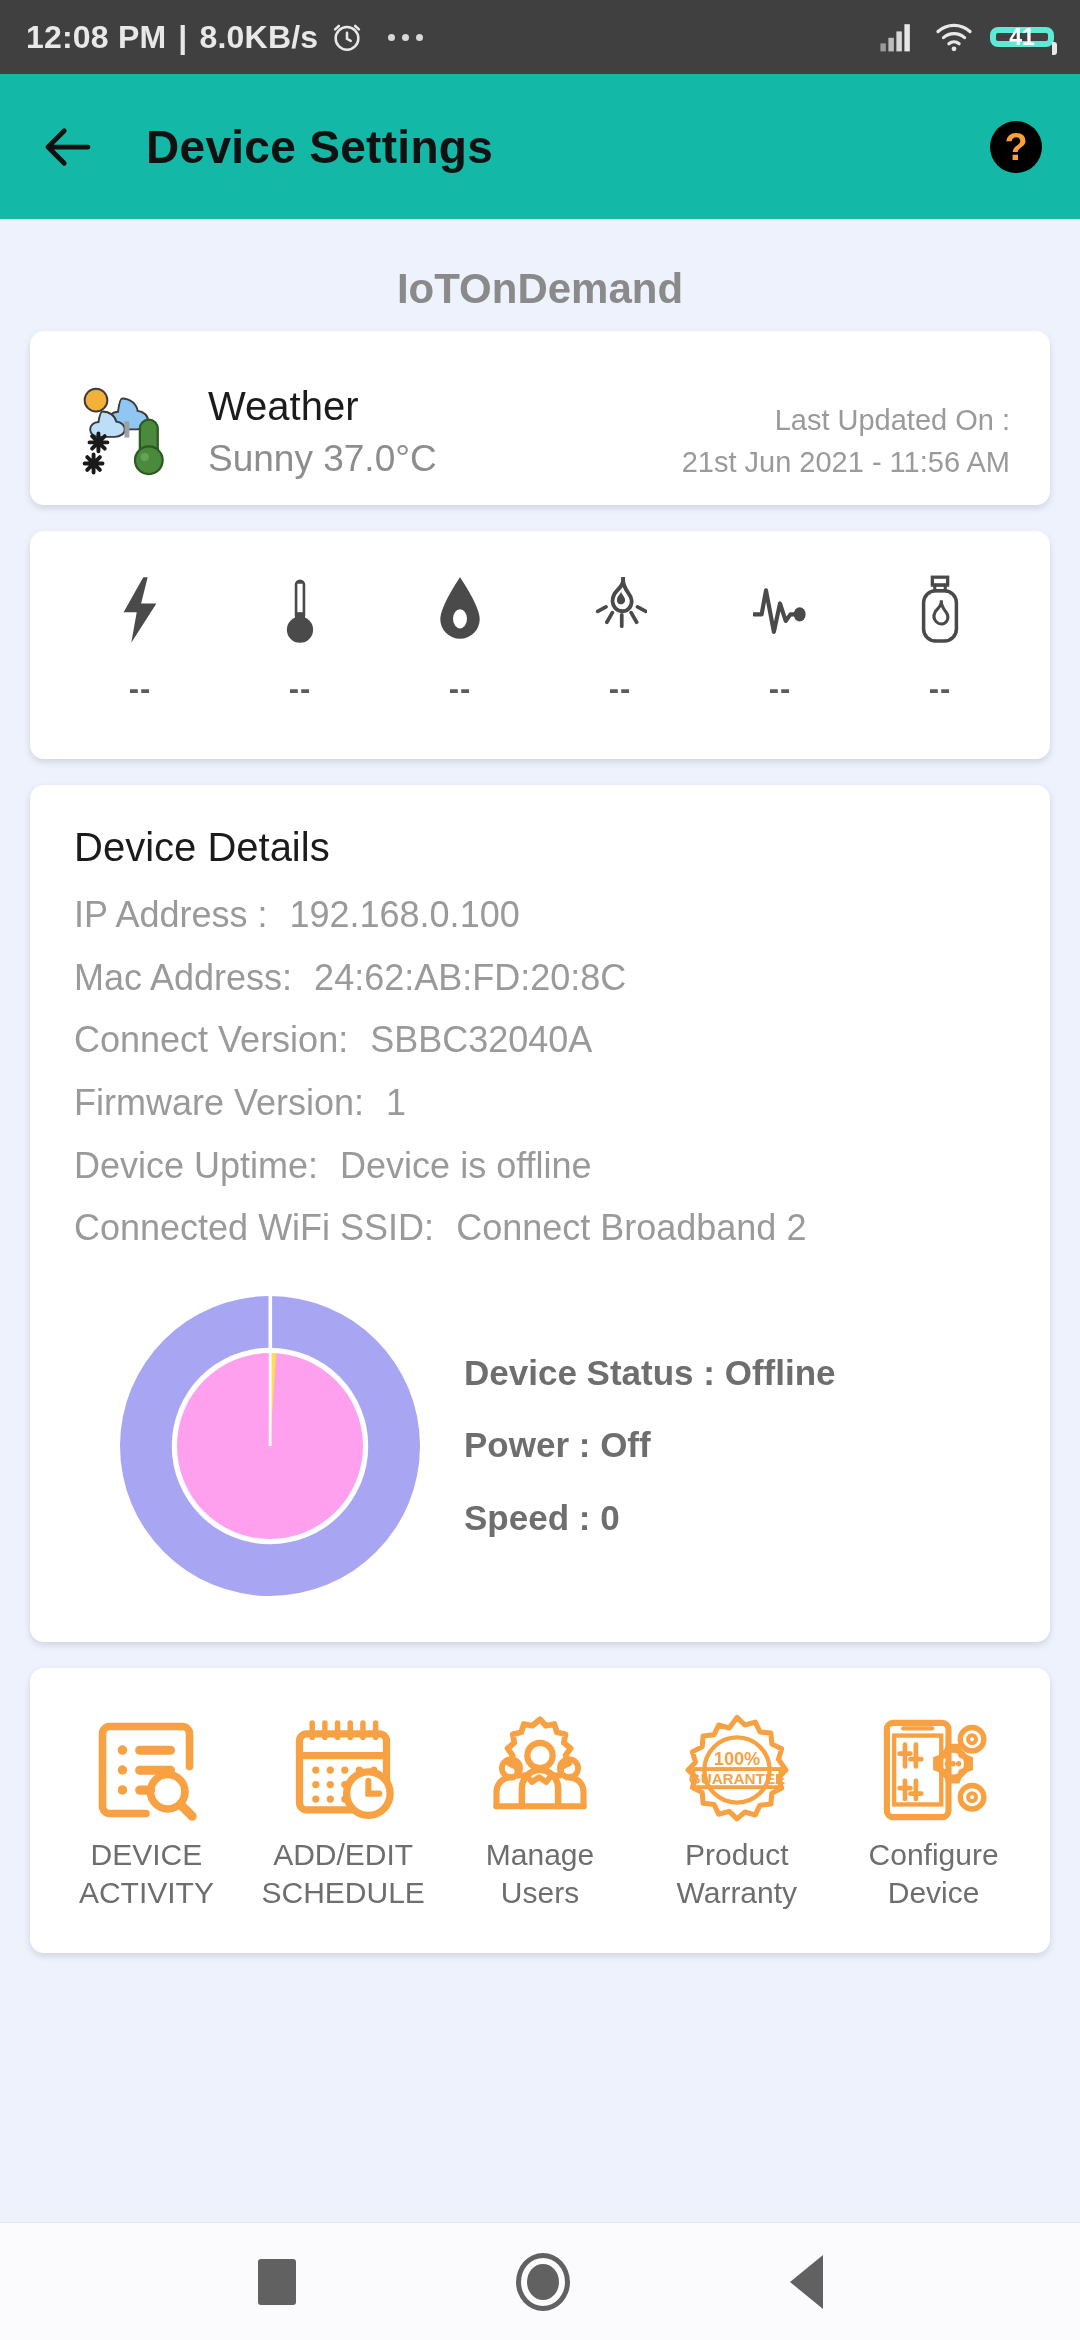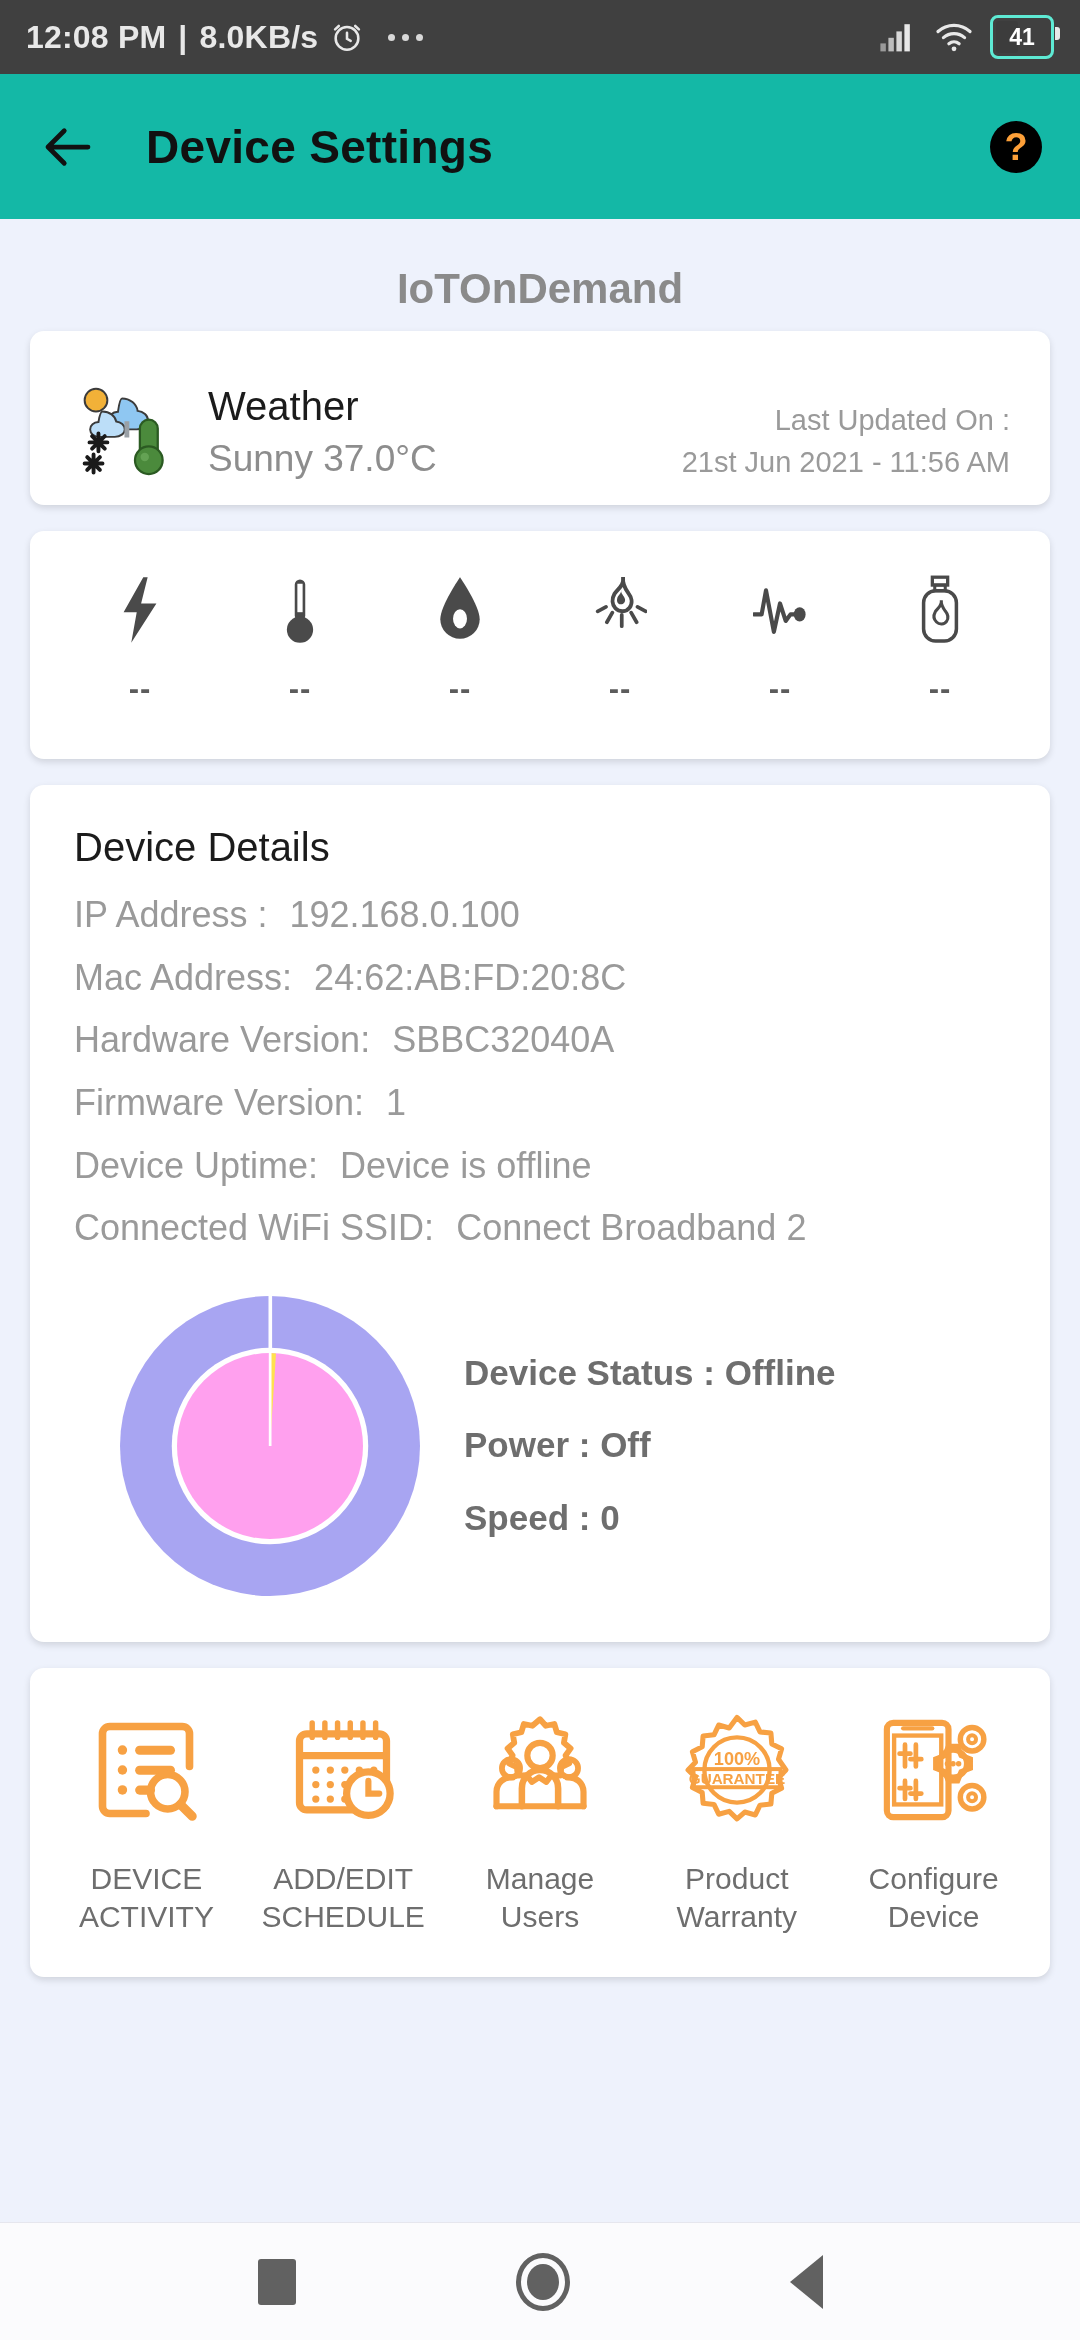--- a/index.html
+++ b/index.html
@@ -15,21 +15,21 @@
   .statusbar{
     height:74px; background:#404040; color:#e8e8e8;
     display:flex; align-items:center; justify-content:space-between;
     padding:0 26px;
   }
   .sb-left{ display:flex; align-items:center; gap:12px; font-size:32px; font-weight:bold; letter-spacing:.2px;}
   .sb-right{ display:flex; align-items:center; gap:16px;}
   .sb-dots{ display:flex; gap:7px; margin-left:12px; align-items:center;}
   .sb-dots i{ width:7px;height:7px;border-radius:50%;background:#d8d8d8;display:block;}
   .batt{
-    border:3px solid #5eead4;border-radius:8px;width:64px;height:44px;
+    border:6px solid #5eead4;border-radius:8px;width:64px;height:20px;
     display:flex;align-items:center;justify-content:center;position:relative;
     font-size:23px;font-weight:bold;color:#fff;
   }
   .batt::after{content:"";position:absolute;right:-9px;top:9px;width:5px;height:13px;background:#e8e8e8;border-radius:0 3px 3px 0;}
   .batt .fill{position:absolute;left:3px;top:3px;bottom:3px;width:38%;background:#3c3c3c;border-radius:3px;}
   .batt span{position:relative;z-index:2;}
 
   
   .appbar{
     height:145px;background:#14b8a6;
@@ -80,21 +80,21 @@
 
   .statwrap{ display:flex;align-items:center;margin-top:36px;}
   .donut{ width:300px;height:300px;flex:0 0 auto;margin-left:46px;}
   .statlines{ margin-left:44px;}
   .statline{ font-size:35px;color:#6e6e6e;line-height:2.08;font-weight:bold;}
 
   
   .actions{ display:flex;justify-content:space-around;align-items:flex-start;padding:44px 18px 40px 18px;}
   .action{ display:flex;flex-direction:column;align-items:center;width:19%;cursor:pointer;gap:8px;}
   .action svg{ width:116px;height:116px;}
-  .action-label{ margin-top:24px;text-align:center;font-size:30px;color:#6e6e6e;line-height:1.28;}
+  .action-label{ text-align:center;font-size:30px;color:#6e6e6e;line-height:1.28;}
 
   
   .navbar{
     position:absolute;left:0;bottom:0;width:1080px;height:118px;background:#fbfbfd;
     border-top:1px solid #e6e6ee;
     display:flex;align-items:center;justify-content:center;gap:220px;
   }
   .nav-sq{ width:38px;height:46px;background:#616161;border-radius:3px;cursor:pointer;}
   .nav-ci{ width:54px;height:58px;border:5px solid #616161;border-radius:50%;
            display:flex;align-items:center;justify-content:center;cursor:pointer;}
@@ -240,21 +240,21 @@
 
     <div class="detail-row">
       <span>IP Address :</span>
       <span class="val">192.168.0.100</span>
     </div>
     <div class="detail-row">
       <span>Mac Address:</span>
       <span class="val">24:62:AB:FD:20:8C</span>
     </div>
     <div class="detail-row">
-      <span>Hardware Version:</span>
+      <span>Connect Version:</span>
       <span class="val">SBBC32040A</span>
     </div>
     <div class="detail-row">
       <span>Firmware Version:</span>
       <span class="val">1</span>
     </div>
     <div class="detail-row">
       <span>Device Uptime:</span>
       <span class="val">Device is offline</span>
     </div>

